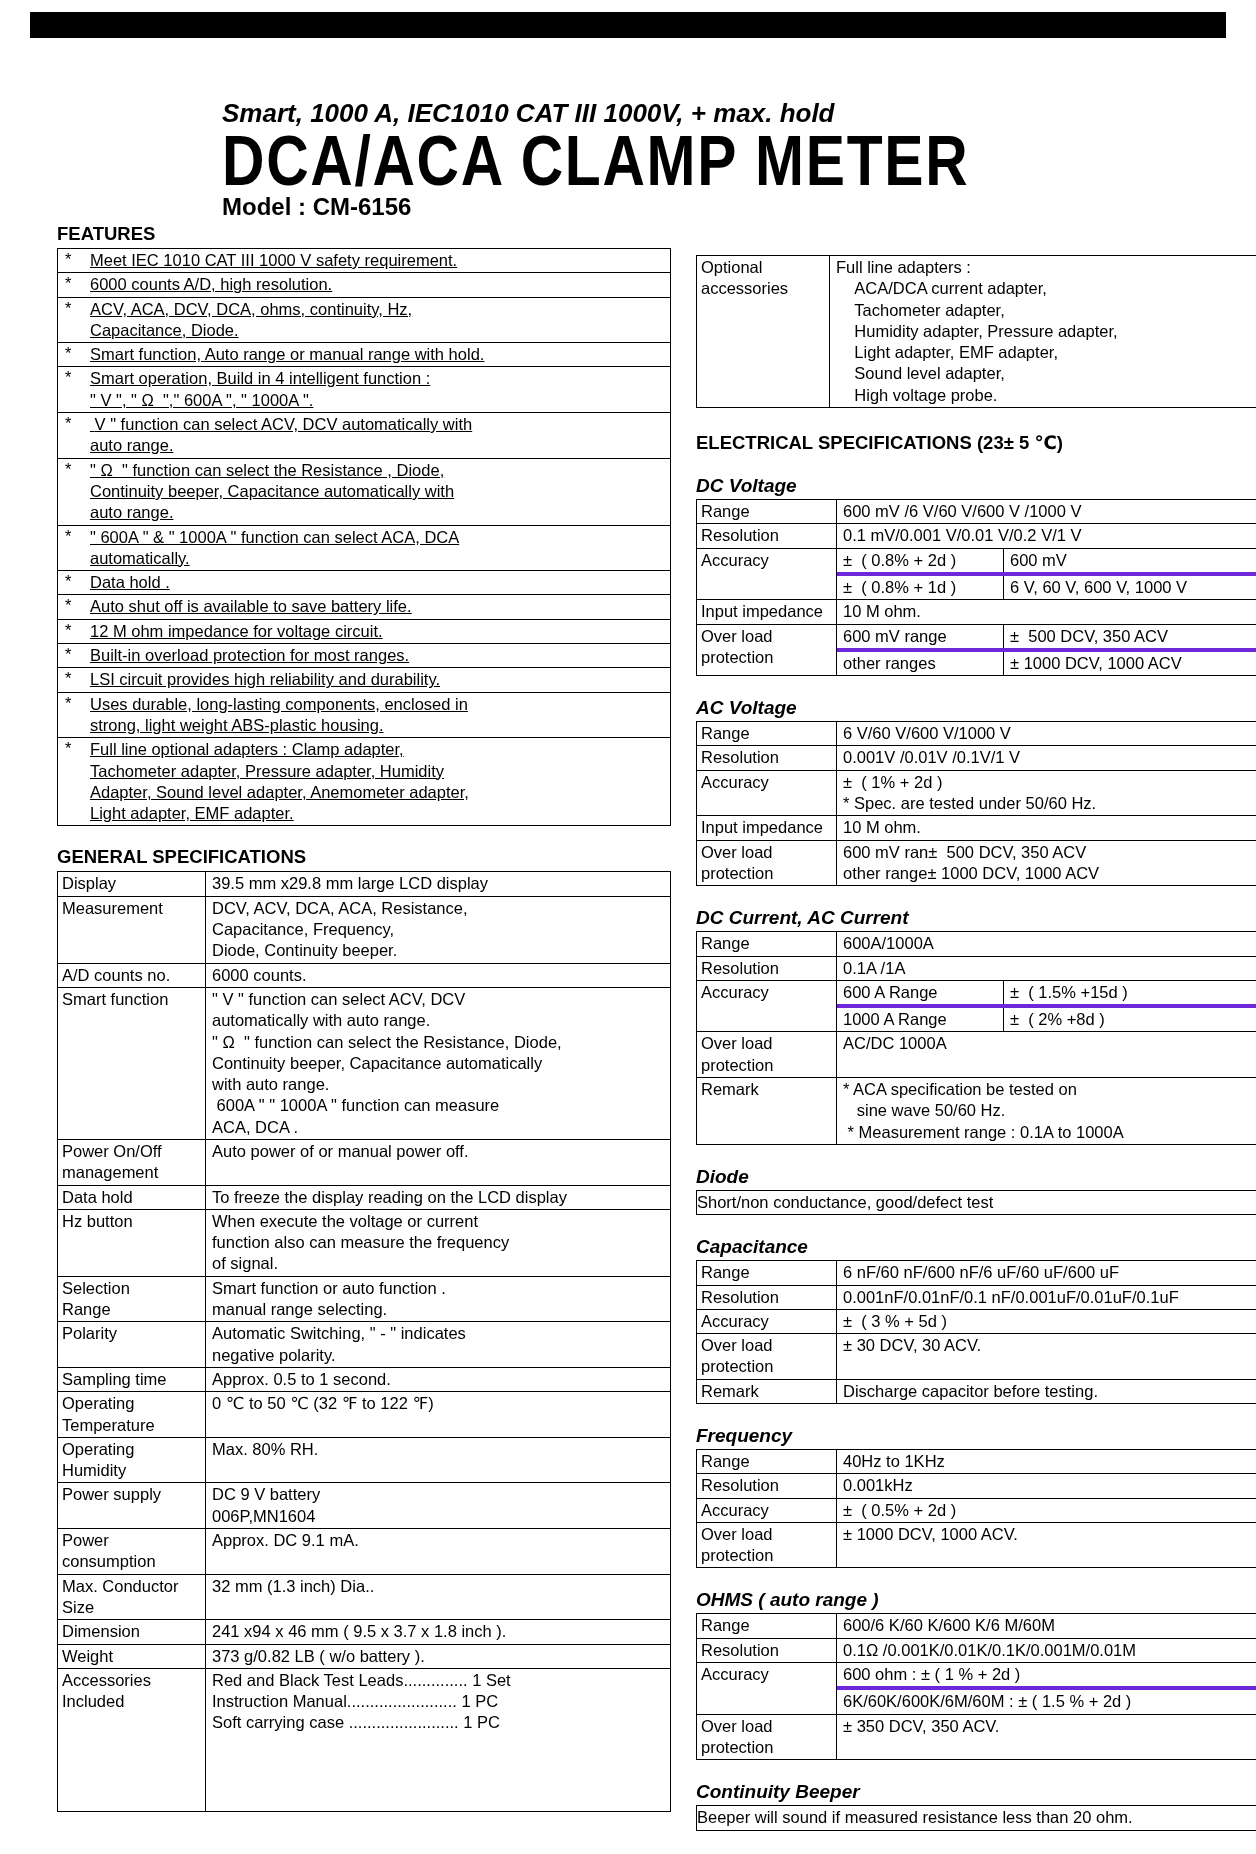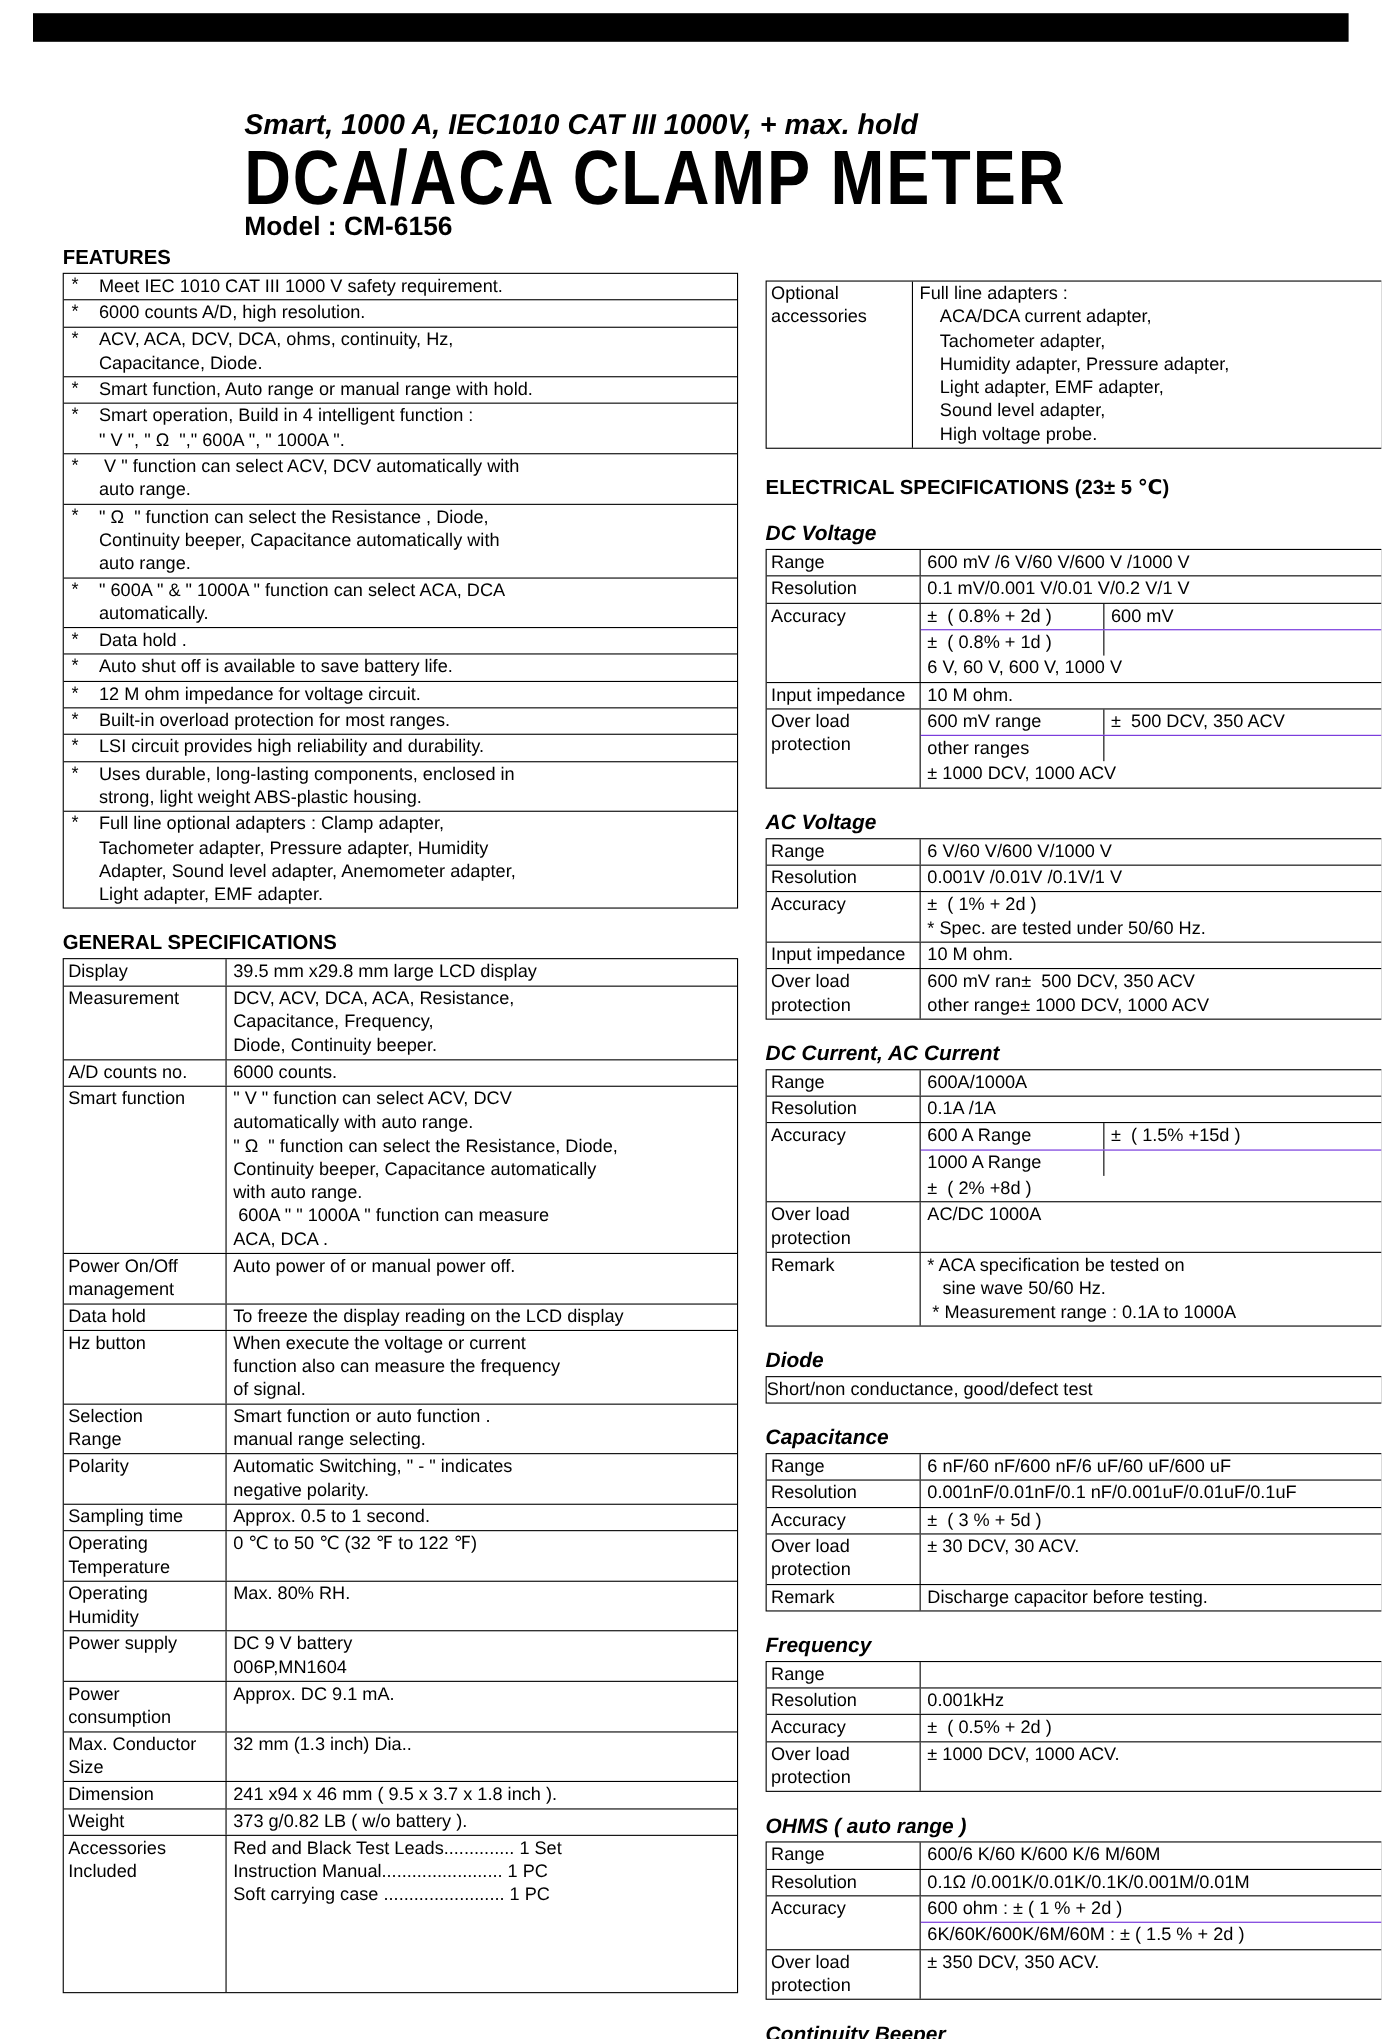--- a/index.html
+++ b/index.html
@@ -25,41 +25,41 @@
   .rightcol{width:561px;flex:none;margin-left:25px;}
   .secheading{font-weight:bold;font-size:18.5px;line-height:22px;}
   .gs-heading{margin-top:20px;}
   .el-heading{margin-top:24px;}
 
   
   .ftable{border:1px solid #000;margin-top:3px;}
   .frow{display:flex;}
   .frow + .frow{border-top:1px solid #000;}
   .fstar{width:32px;flex:none;padding-left:7px;box-sizing:border-box;}
-  .ftext{flex:1;white-space:pre-wrap;padding:1px 2px 1px 0;}
+  .ftext{flex:1;white-space:pre-wrap;padding:1px 2px 1px 0;text-decoration:underline;}
 
   
   .gtable{border:1px solid #000;margin-top:3px;}
   .grow{display:flex;}
   .grow + .grow{border-top:1px solid #000;}
   .grow.tall{min-height:142px;}
   .glabel{width:148px;flex:none;border-right:1px solid #000;padding:1px 4px;box-sizing:border-box;white-space:pre-wrap;}
   .glabel.opt{width:133px;}
   .gvalue{flex:1;padding:1px 6px;white-space:pre-wrap;}
   .opt-table{margin-top:32px;}
 
   
   .etitle{font-weight:bold;font-style:italic;font-size:19px;line-height:23px;margin:20px 0 2px 0;}
   .etable{border:1px solid #000;}
   .erow{display:flex;}
   .erow + .erow{border-top:1px solid #000;}
   .elabel{width:140px;flex:none;border-right:1px solid #000;padding:1px 4px;box-sizing:border-box;white-space:pre-wrap;}
   .ebody{flex:1;display:flex;flex-direction:column;}
   .esub{display:flex;flex:1;}
-  .esub + .esub{border-top:1px solid #6d28d9;flex-direction:column;}
+  .esub + .esub{border-top:4px solid #6d28d9;}
   .ecell{flex:1;padding:1px 6px;white-space:pre-wrap;}
   .ecell.fixed{flex:none;width:167px;border-right:1px solid #000;box-sizing:border-box;}
   .ebox{border:1px solid #000;padding:1px 0;white-space:pre-wrap;}
 </style>
 </head>
 <body>
 
 <div id="page">
   <div class="topbar"></div>
 
@@ -455,20 +455,25 @@
                 <div class="esub">
                   <div class="ecell">Discharge capacitor before testing.</div>
                 </div>
               </div>
             </div>
           </div>
           <div class="etitle">Frequency</div>
           <div class="etable">
             <div class="erow">
               <div class="elabel">Range</div>
+              <div class="ebody">
+                <div class="esub">
+                  <div class="ecell">40Hz to 1KHz</div>
+                </div>
+              </div>
             </div>
             <div class="erow">
               <div class="elabel">Resolution</div>
               <div class="ebody">
                 <div class="esub">
                   <div class="ecell">0.001kHz</div>
                 </div>
               </div>
             </div>
             <div class="erow">

